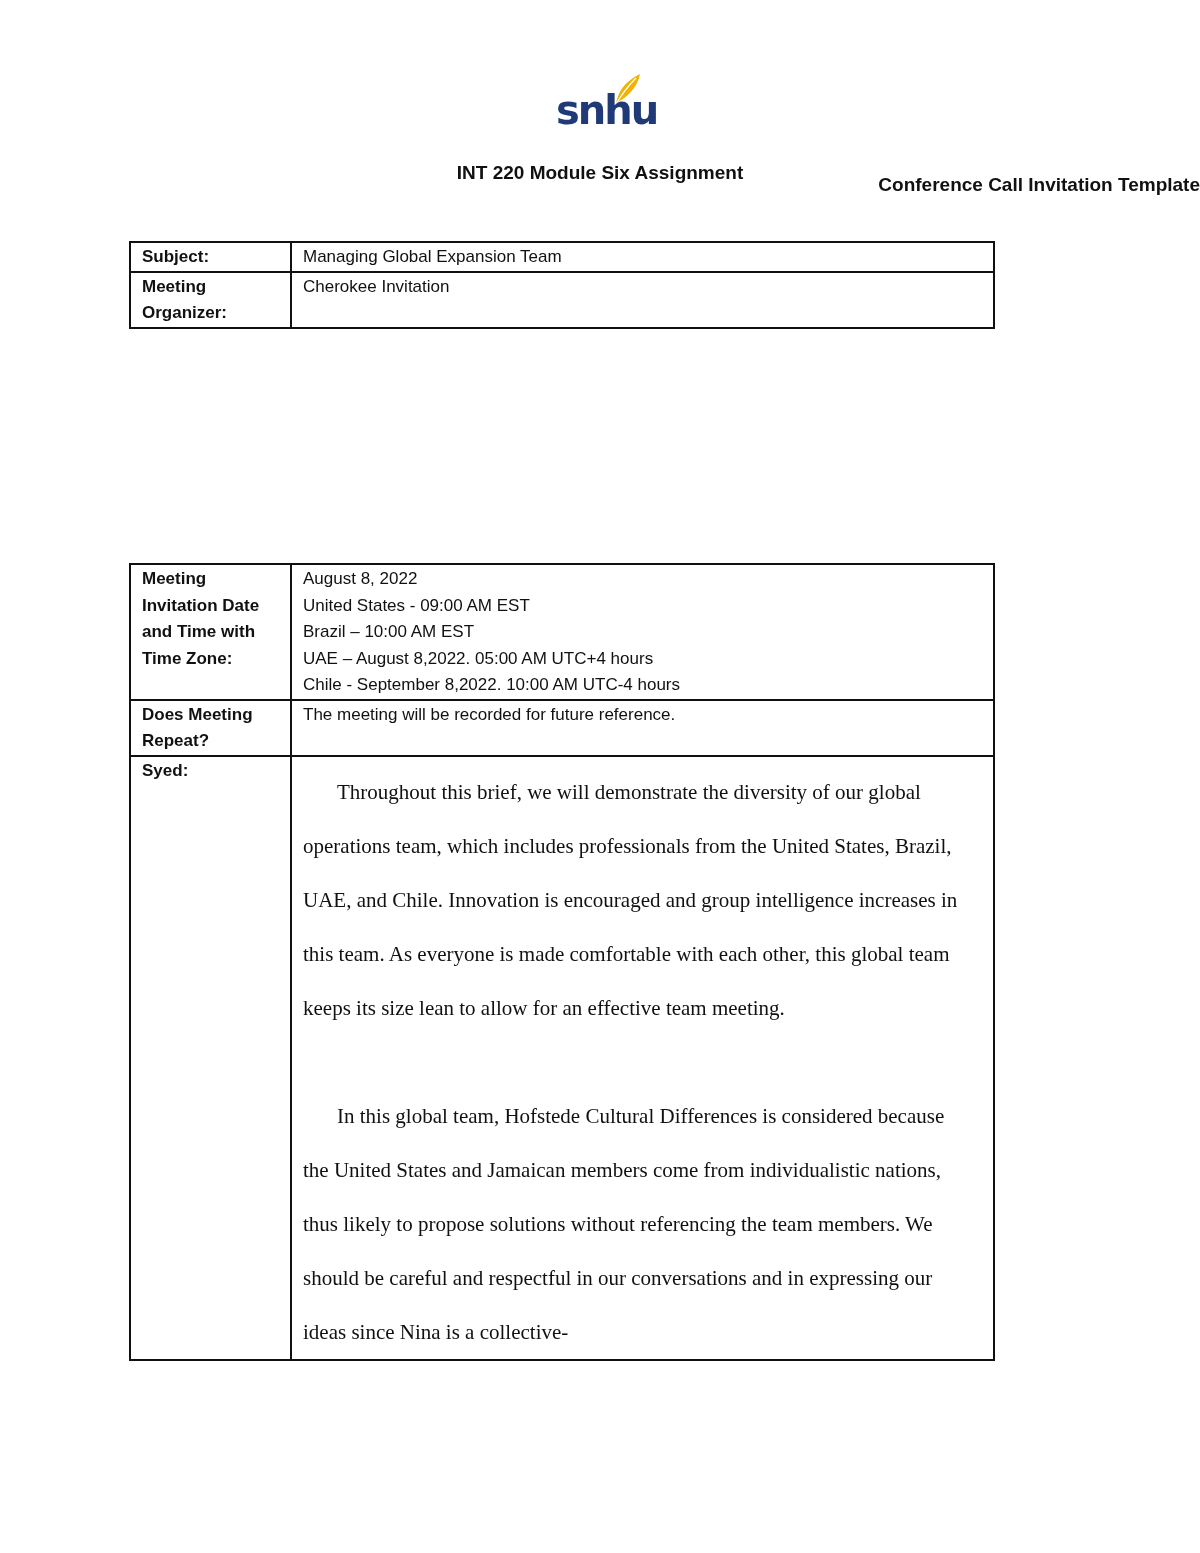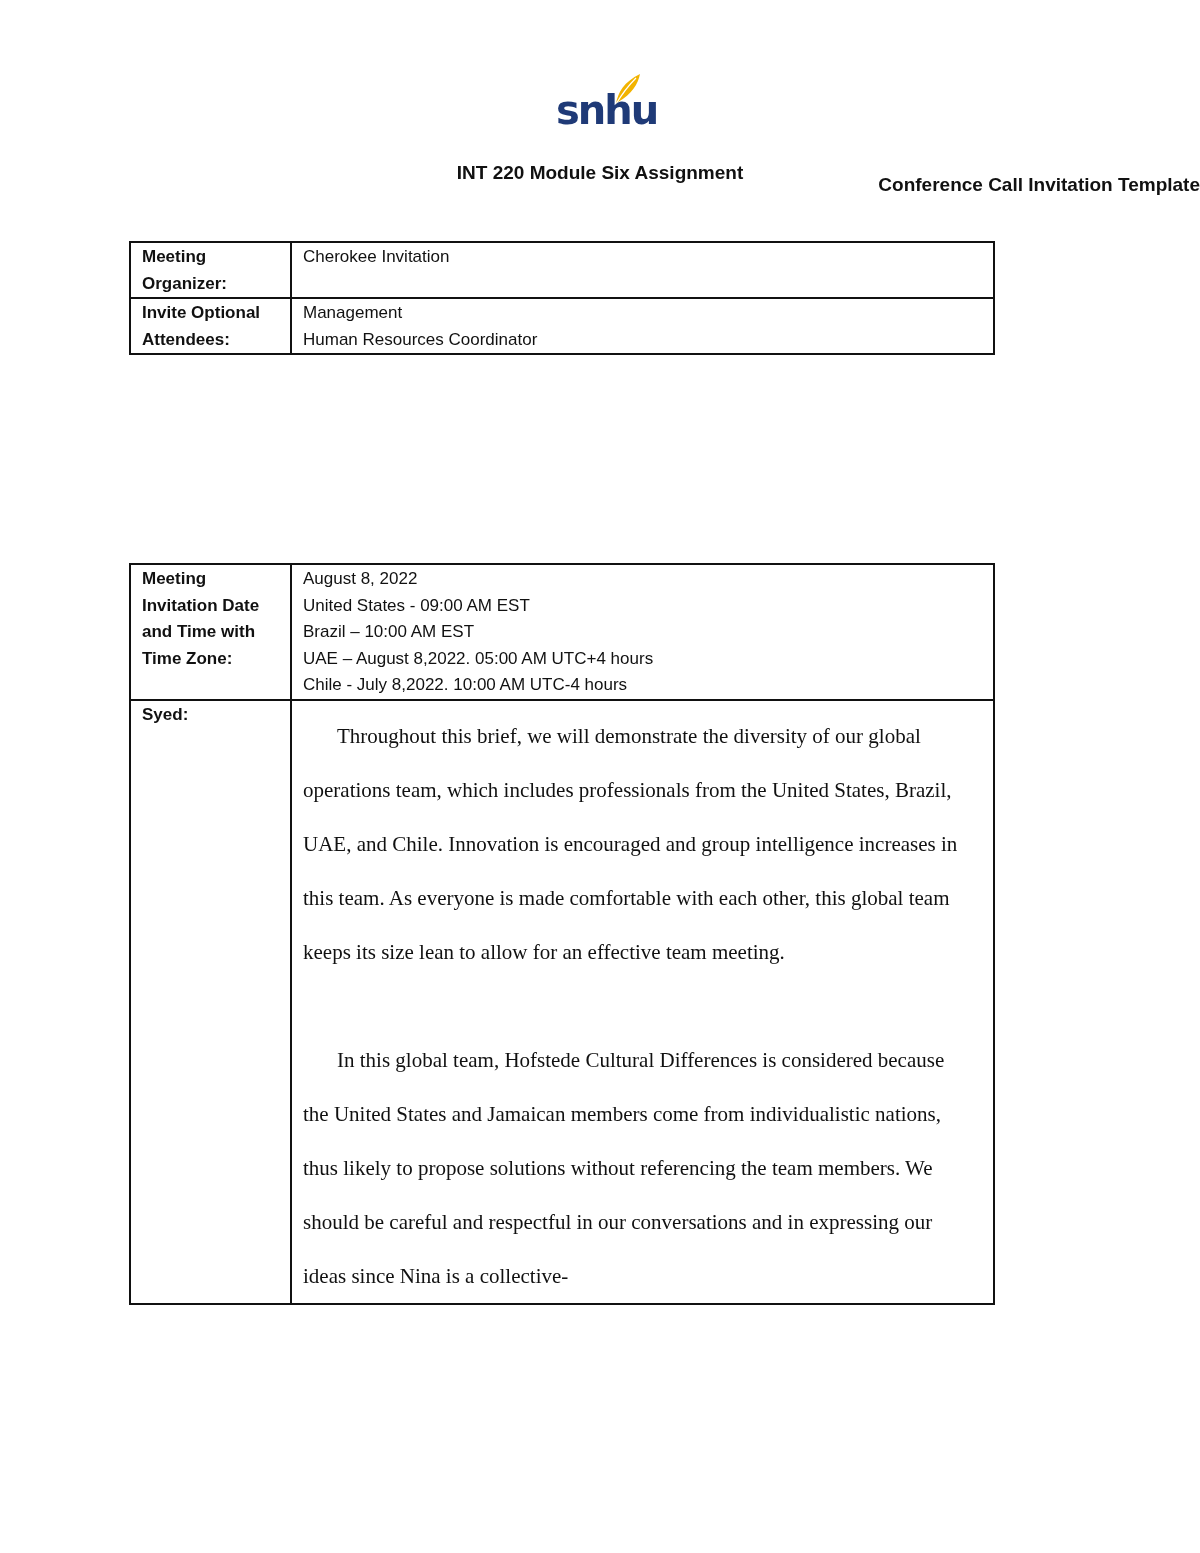--- a/index.html
+++ b/index.html
@@ -36,56 +36,57 @@
     <path d="M4 32 C10 22 16 14 24 6" stroke="#ffffff" stroke-width="1.2" fill="none"></path>
   </svg>
   <div class="logo-text">snhu</div>
 </div>
 
 <div class="title t1">INT 220 Module Six Assignment</div>
 <div class="title t2">Conference Call Invitation Template</div>
 
 <table id="t1">
   <tbody>
+      <tr>
+    <td class="lbl">Subject:</td>
+    <td>Managing Global Expansion Team</td>
+  </tr>
   <tr>
     <td class="lbl">
       <span class="line">Meeting</span>
       <span class="line">Organizer:</span>
     </td>
     <td>Cherokee Invitation</td>
-  </tr>
-  <tr>
-    <td class="lbl">
-      <span class="line">Invite Optional</span>
-      <span class="line">Attendees:</span>
-    </td>
-    <td>
-      <span class="line">Management</span>
-      <span class="line">Human Resources Coordinator</span>
-    </td>
   </tr>
 </tbody>
   </table>
 
 <table id="t2">
   <tbody>
       <tr>
     <td class="lbl">
       <span class="line">Meeting</span>
       <span class="line">Invitation Date</span>
       <span class="line">and Time with</span>
       <span class="line">Time Zone:</span>
     </td>
     <td>
       <span class="line">August 8, 2022</span>
       <span class="line">United States - 09:00 AM EST</span>
       <span class="line">Brazil – 10:00 AM EST</span>
       <span class="line">UAE – August 8,2022. 05:00 AM UTC+4 hours</span>
-      <span class="line">Chile - July 8,2022. 10:00 AM UTC-4 hours</span>
+      <span class="line">Chile - September 8,2022. 10:00 AM UTC-4 hours</span>
     </td>
+  </tr>
+  <tr>
+    <td class="lbl">
+      <span class="line">Does Meeting</span>
+      <span class="line">Repeat?</span>
+    </td>
+    <td>The meeting will be recorded for future reference.</td>
   </tr>
   <tr>
     <td class="lbl">Syed:</td>
     <td class="body">
       <p class="para">Throughout this brief, we will demonstrate the diversity of our global operations team, which includes professionals from the United States, Brazil, UAE, and Chile. Innovation is encouraged and group intelligence increases in this team. As everyone is made comfortable with each other, this global team keeps its size lean to allow for an effective team meeting.</p>
       <p class="para para2">In this global team, Hofstede Cultural Differences is considered because the United States and Jamaican members come from individualistic nations, thus likely to propose solutions without referencing the team members. We should be careful and respectful in our conversations and in expressing our ideas since Nina is a collective-</p>
     </td>
   </tr>
 </tbody>
   </table>

